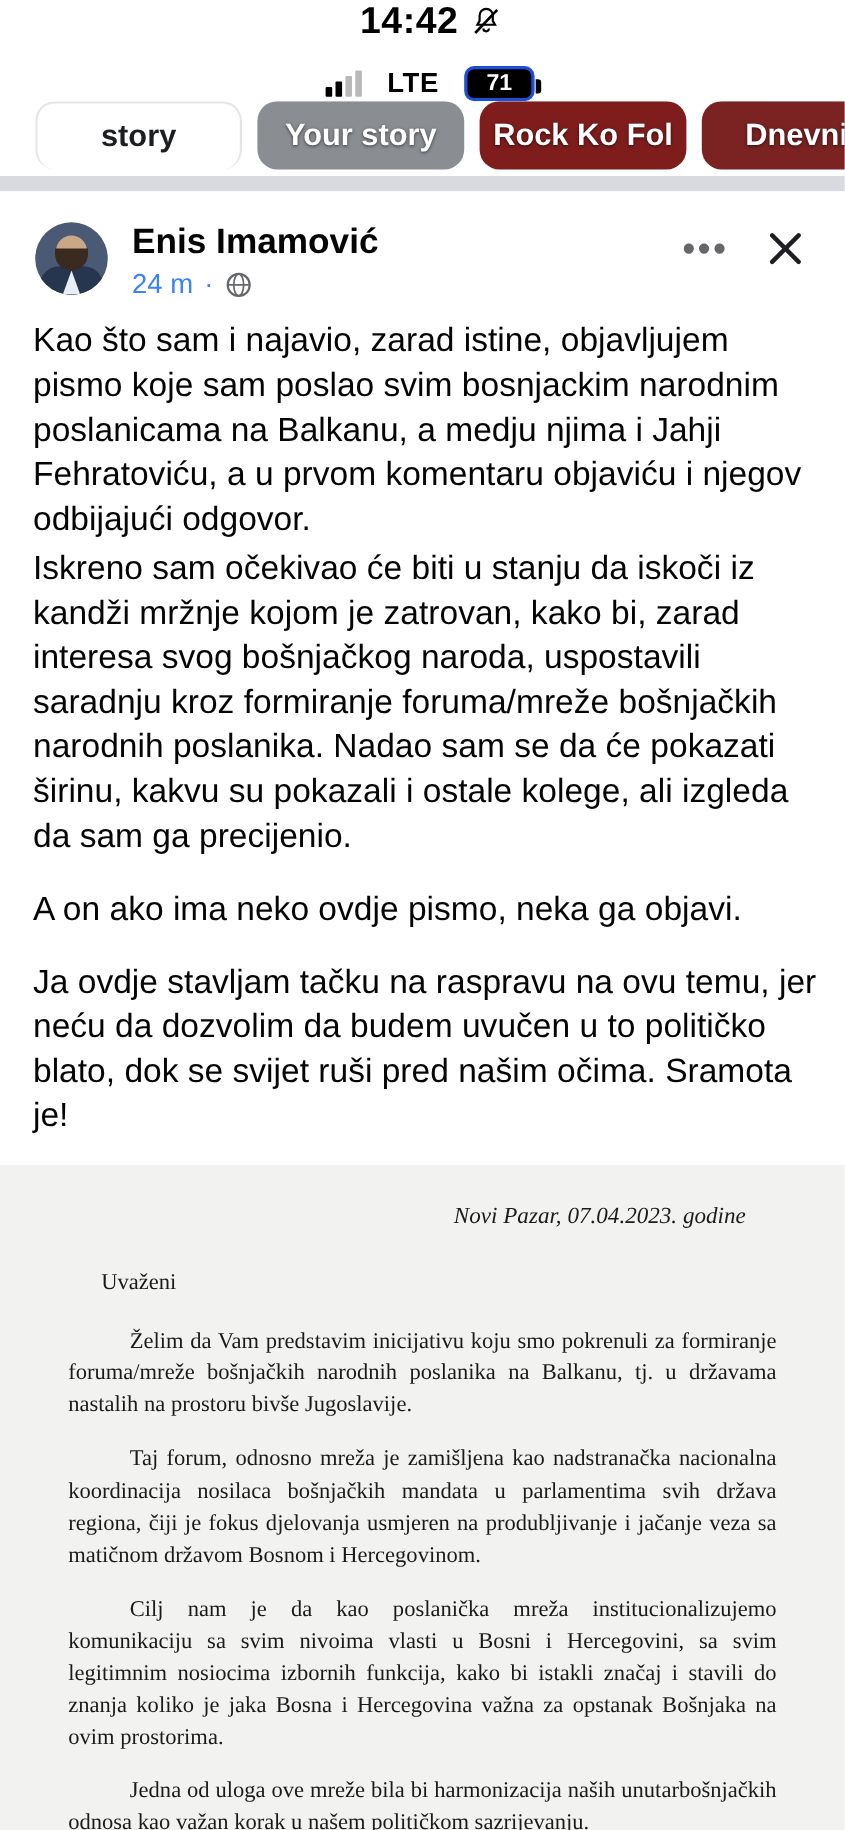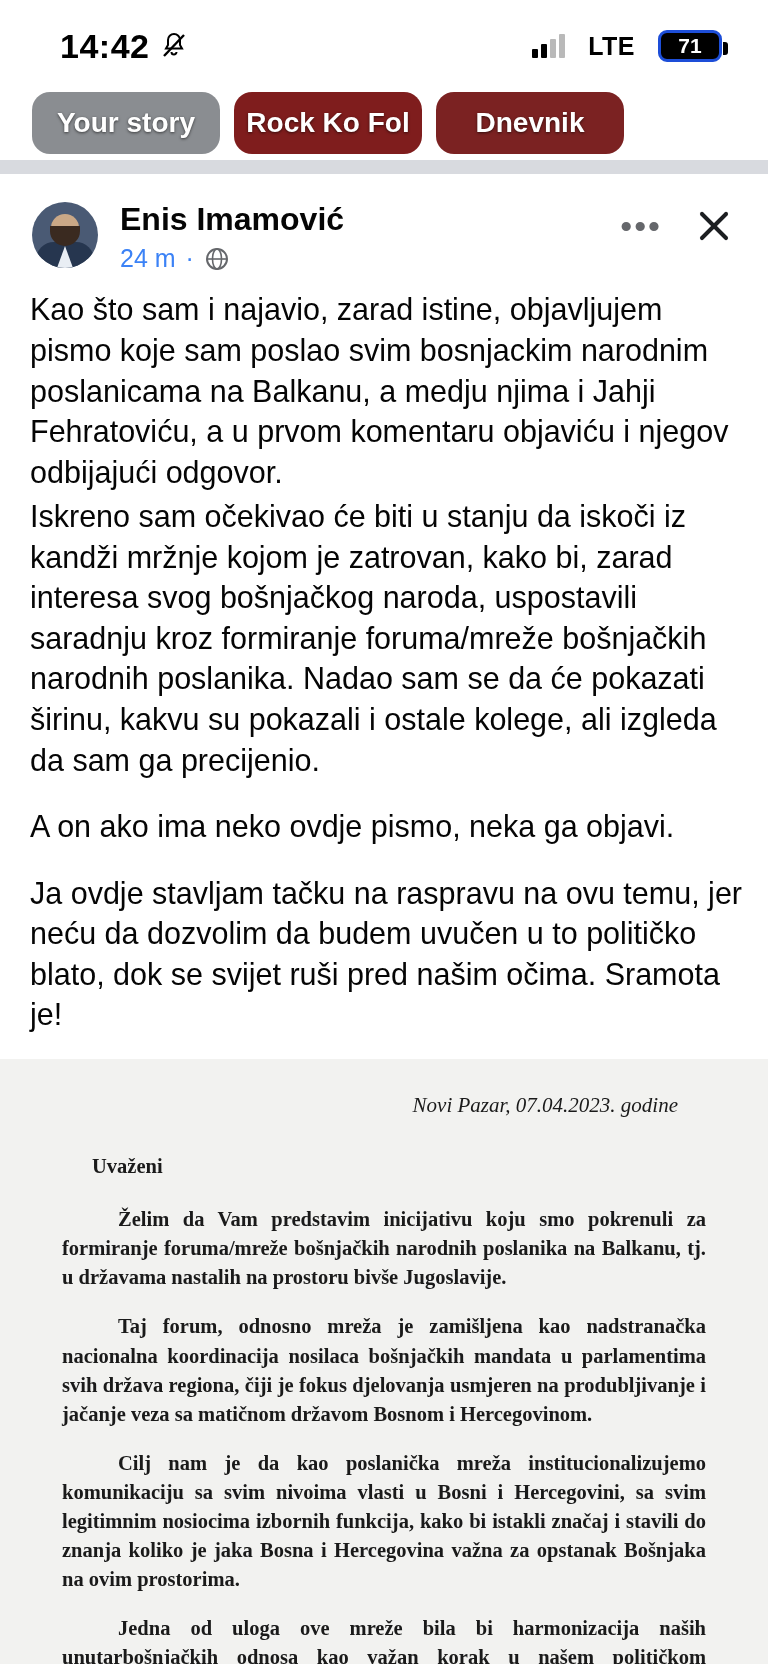--- a/index.html
+++ b/index.html
@@ -18,20 +18,21 @@
   }
 
   
   .statusbar {
     height: 92px;
     display: flex;
     align-items: center;
     justify-content: space-between;
     padding: 0 46px 0 60px;
     background: #ffffff;
+    flex-direction: column;
   }
   .status-left {
     display: flex;
     align-items: center;
     gap: 12px;
   }
   .status-time {
     font-size: 34px;
     font-weight: bold;
     color: #000;
@@ -281,21 +282,20 @@
     padding-right: 28px;
   }
   .doc p {
     font-family: "Liberation Serif", serif;
     font-size: 20.5px;
     line-height: 1.42;
     color: #1a1a1a;
     text-align: justify;
     margin-bottom: 20px;
     text-indent: 56px;
-    font-weight: bold;
   }
   .doc p.salutation { text-indent: 30px; margin-bottom: 24px; }
 </style>
 </head>
 <body>
 
 <div id="screen">
 
   <div class="statusbar">
     <div class="status-left">
@@ -316,20 +316,23 @@
           <i></i>
       </span>
       <span class="lte">LTE</span>
       <span class="battery">
         <span class="battery-num">71</span>
       </span>
     </div>
   </div>
 
   <div class="stories">
+    <div class="story-card c1">
+      <span class="story-label">story</span>
+    </div>
     <div class="story-card c2">
       <span class="story-label">Your story</span>
     </div>
     <div class="story-card c3">
       <span class="story-label">Rock Ko Fol</span>
     </div>
     <div class="story-card c4">
       <span class="story-label">Dnevnik</span>
     </div>
   </div>

